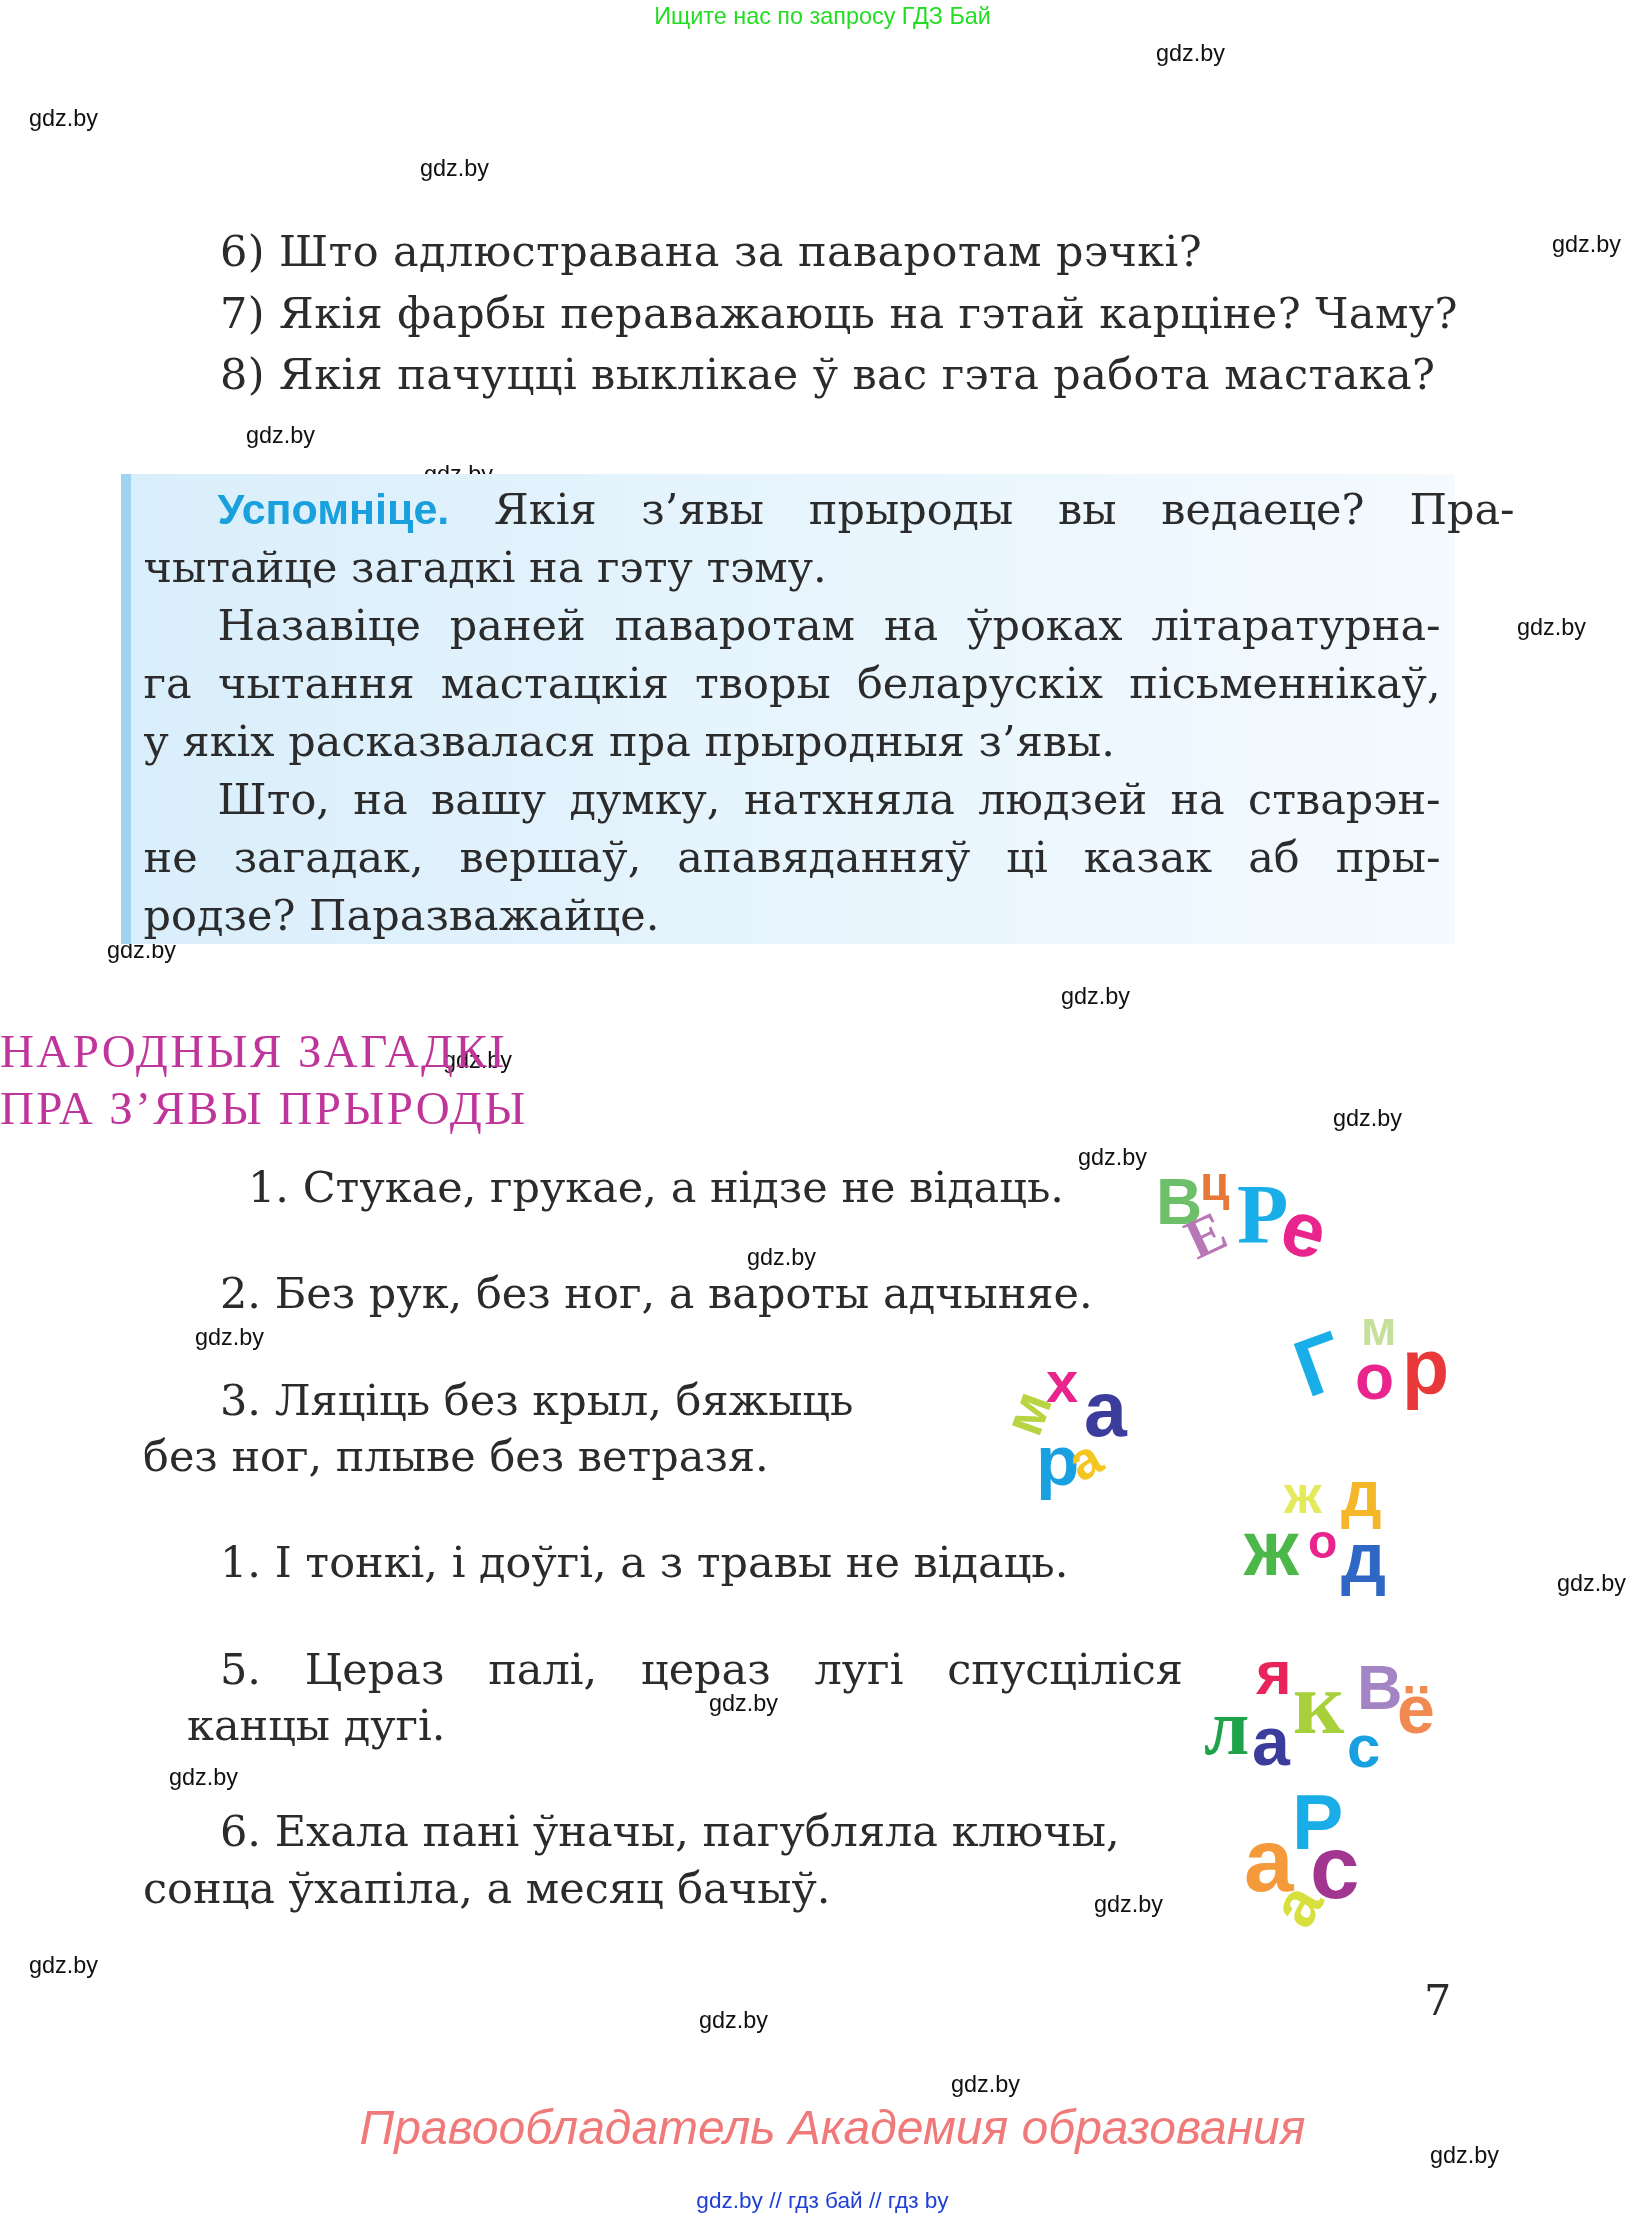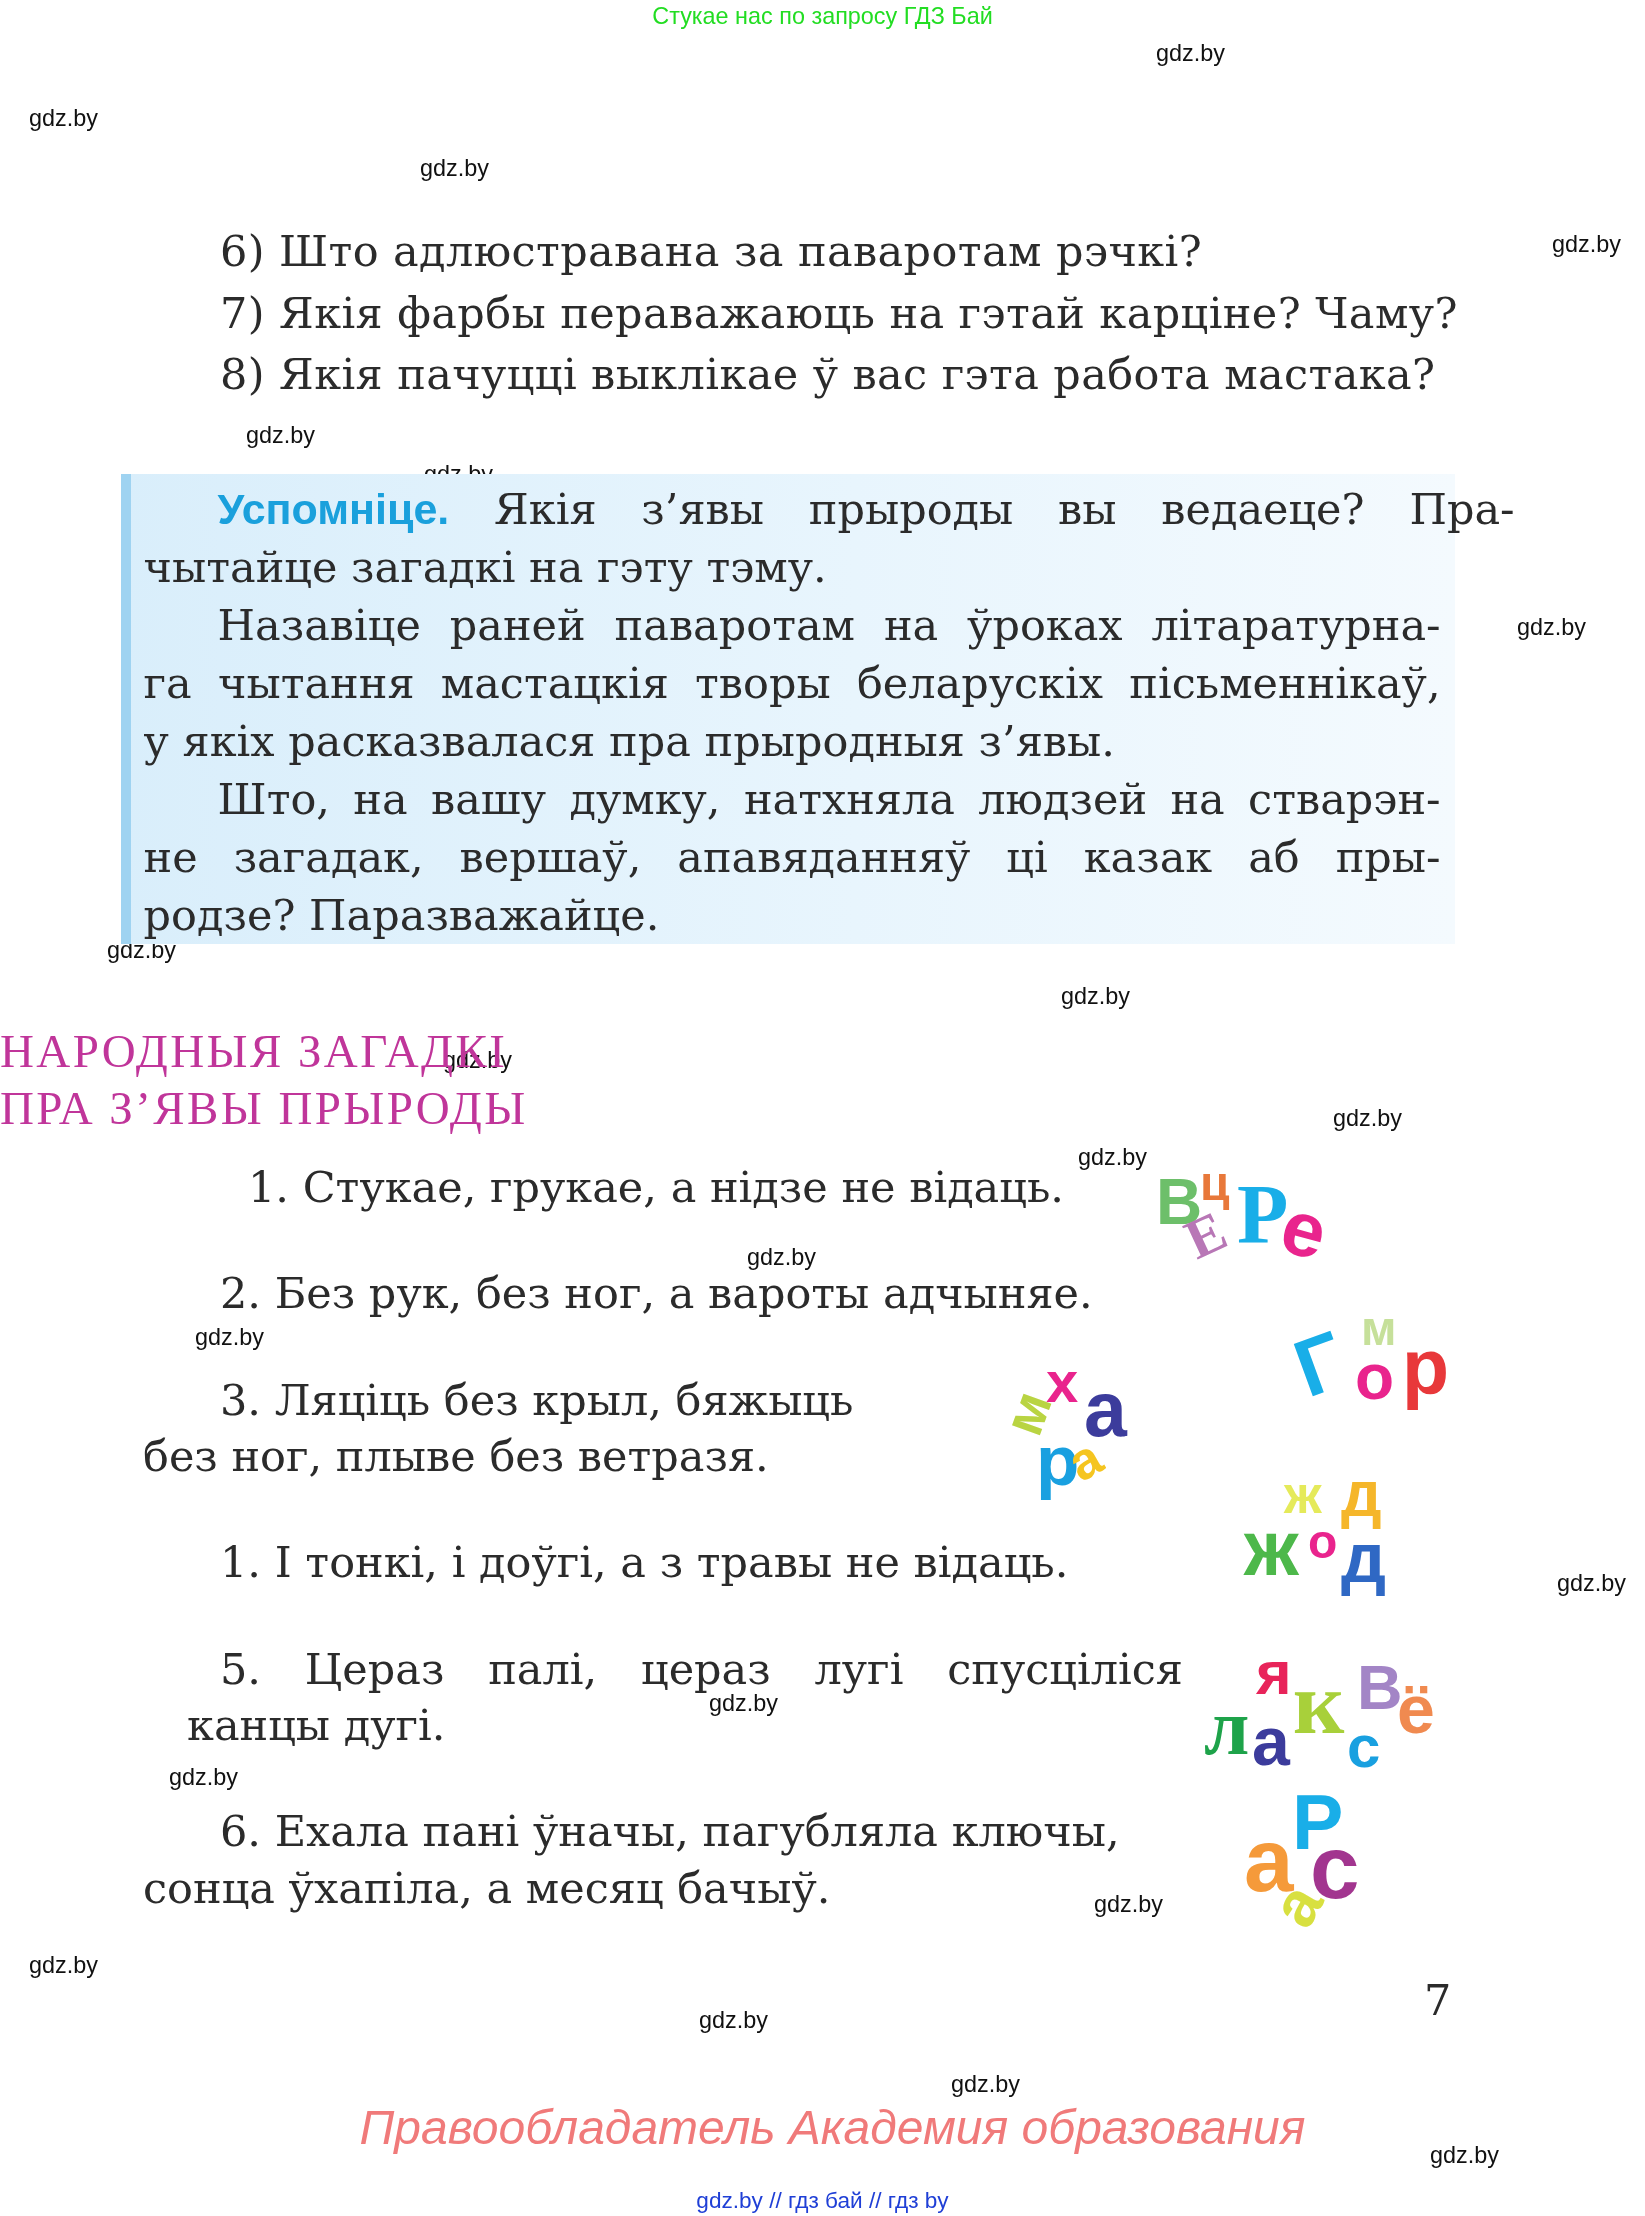--- a/index.html
+++ b/index.html
@@ -17,21 +17,21 @@
   .r{position:absolute;font-size:43px;line-height:58px;white-space:nowrap;}
   .letters{position:absolute;font-family:"Liberation Sans",sans-serif;font-weight:bold;}
   .letters span{position:absolute;line-height:1;}
   .footer-red{position:absolute;left:2px;width:1645px;top:2100px;text-align:center;font-family:"Liberation Sans",sans-serif;font-style:italic;font-size:48px;color:#f07a7a;margin-left:8px;}
   .footer-links{position:absolute;left:0;width:1645px;top:2188px;text-align:center;font-family:"Liberation Sans",sans-serif;font-size:22.6px;color:#1f3fd6;}
   .page-num{position:absolute;left:1424px;top:1975px;font-size:43px;}
 </style>
 </head>
 <body>
 
-<div class="top-note">Стукае нас по запросу ГДЗ Бай</div>
+<div class="top-note">Ищите нас по запросу ГДЗ Бай</div>
 
 <div class="wm" style="left:1156px;top:40px;">gdz.by</div>
 <div class="wm" style="left:29px;top:105px;">gdz.by</div>
 <div class="wm" style="left:420px;top:155px;">gdz.by</div>
 <div class="wm" style="left:1552px;top:231px;">gdz.by</div>
 <div class="wm" style="left:246px;top:422px;">gdz.by</div>
 <div class="wm" style="left:424px;top:461px;">gdz.by</div>
 <div class="wm" style="left:916px;top:552px;">gdz.by</div>
 <div class="wm" style="left:1517px;top:614px;">gdz.by</div>
 <div class="wm" style="left:1206px;top:737px;">gdz.by</div>

